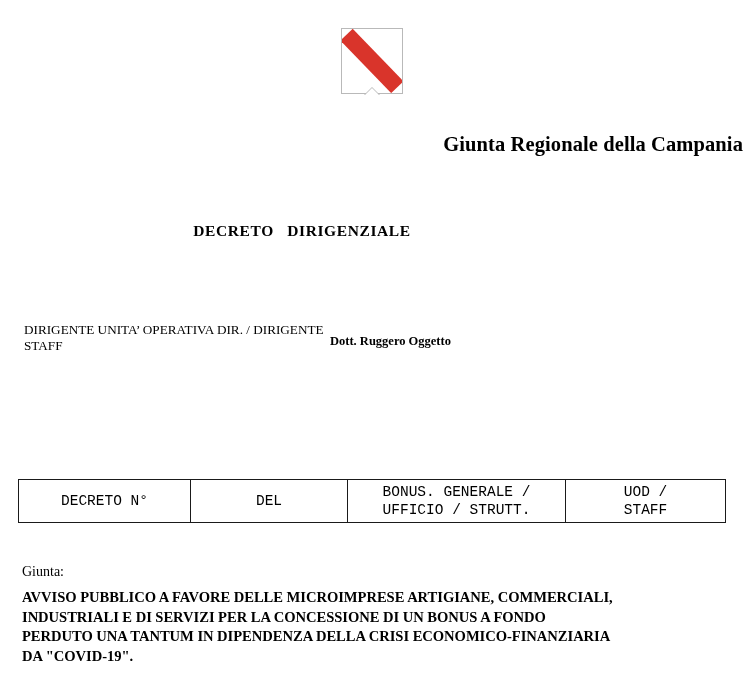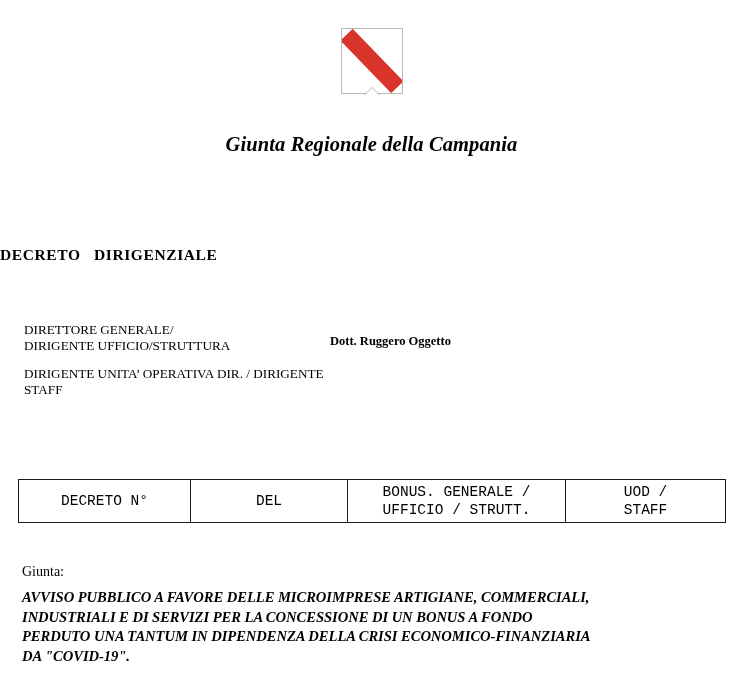--- a/index.html
+++ b/index.html
@@ -70,36 +70,35 @@
     border-right: 8px solid transparent;
     border-bottom: 8px solid #b9b9b9;
   }
 
   
   .org-title {
     position: absolute;
     top: 133px;
     left: 0;
     width: 743px;
-    text-align: center;
-    font-weight: bold;
-    font-style: italic;
+    text-align: right;
+    font-weight: bold;
     font-size: 20.5px;
     letter-spacing: 0.1px;
   }
   .doc-title {
     position: absolute;
     top: 222px;
     left: 0;
     width: 604px;
+    text-align: center;
     font-weight: bold;
     font-size: 15.5px;
     letter-spacing: 0.6px;
     white-space: pre;
-    margin-top: 24px;
   }
 
   
   .roles {
     position: absolute;
     top: 322px;
     left: 24px;
     width: 300px;
     font-size: 13.2px;
     line-height: 15.5px;
@@ -154,21 +153,20 @@
     left: 22px;
     font-size: 14px;
   }
   .oggetto-text {
     position: absolute;
     top: 588px;
     left: 22px;
     width: 640px;
     font-size: 14.6px;
     font-weight: bold;
-    font-style: italic;
     line-height: 19.6px;
     letter-spacing: -0.05px;
     white-space: pre-line;
   }
 </style>
 </head>
 <body>
 
 <div class="emblem-wrap">
   <div class="shield">
@@ -179,24 +177,20 @@
     <div class="shield-notch"></div>
   </div>
 </div>
 
 <div class="org-title">Giunta Regionale della Campania</div>
 
 <div class="doc-title">DECRETO   DIRIGENZIALE</div>
 
 <div class="roles">
   <div class="block">
-    <div>DIRETTORE GENERALE/</div>
-    <div>DIRIGENTE UFFICIO/STRUTTURA</div>
-  </div>
-  <div class="block">
     <div>DIRIGENTE UNITA’ OPERATIVA DIR. / DIRIGENTE</div>
     <div>STAFF</div>
   </div>
 </div>
 
 <div class="role-name">Dott. Ruggero Oggetto</div>
 
 <table class="decree-table">
   <colgroup>
     <col class="col-a">

